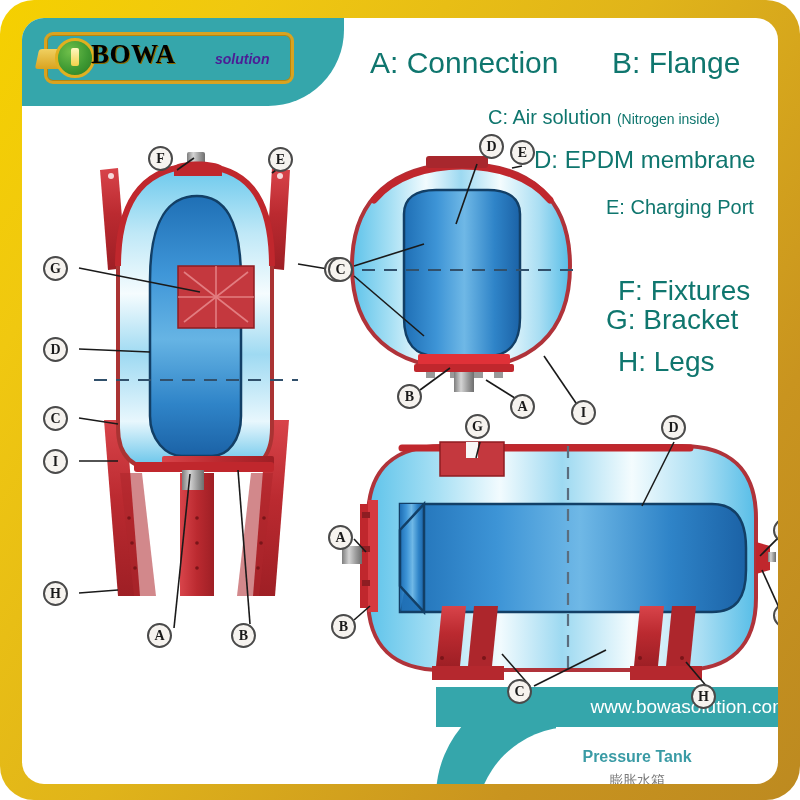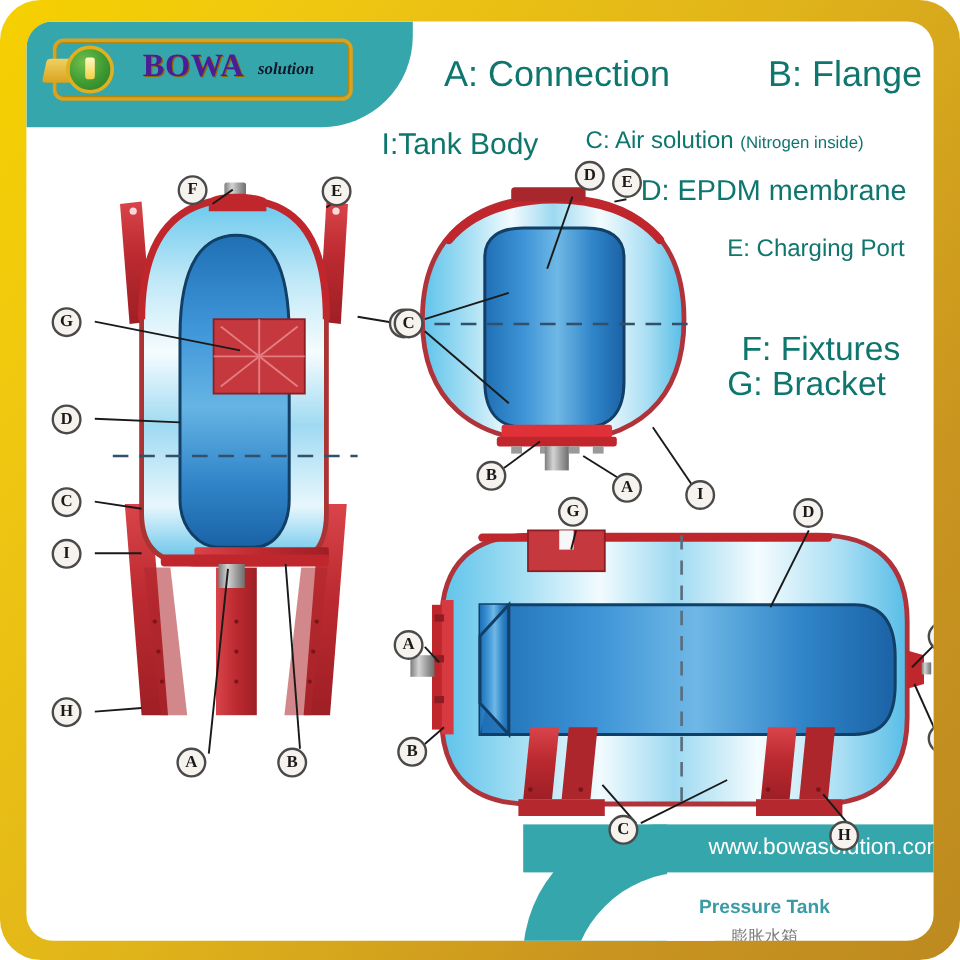--- a/index.html
+++ b/index.html
@@ -41,36 +41,36 @@
   .logo-emblem{
     position:absolute;left:8px;top:3px;width:40px;height:40px;border-radius:50%;
     background:radial-gradient(circle at 35% 32%,#6fbf4a 0%,#3f9a33 55%,#2a7a22 100%);
     border:3px solid #e0b020;box-sizing:border-box;
   }
   .logo-emblem::after{
     content:"";position:absolute;left:13px;top:7px;width:8px;height:18px;
     background:linear-gradient(180deg,#fff8c0,#f2d24a);border-radius:2px;
   }
   .logo-text{
-    position:absolute;left:72px;top:4px;
-    font-weight:bold;font-size:27px;color:#4c1d95;
+    position:absolute;left:44px;top:4px;
+    font-weight:bold;font-size:27px;color:#000000;
     letter-spacing:.5px;
     text-shadow:1px 1px 0 #8a6a00;
     font-family:"Liberation Serif","DejaVu Serif",serif;
   }
   .logo-sub{
     position:absolute;left:168px;top:16px;
-    font-size:14px;font-weight:bold;color:#0f172a;font-style:italic;
-    font-family:Liberation Serif, serif;
+    font-size:14px;font-weight:bold;color:#4c1d95;font-style:italic;
+    font-family:Liberation Sans, sans-serif;
   }
 
   
   .legend{position:absolute;color:#0f766e;white-space:nowrap;}
   .lg-a{left:348px;top:28px;font-size:30px;}
-  .lg-b{left:590px;top:28px;font-size:30px;margin-left:28px;}
+  .lg-b{left:590px;top:28px;font-size:30px;}
   .lg-i{left:296px;top:88px;font-size:25px;}
   .lg-c{left:466px;top:88px;font-size:20px;}
   .lg-c small{font-size:14px;}
   .lg-d{left:512px;top:128px;font-size:24px;}
   .lg-e{left:584px;top:178px;font-size:20px;}
   .lg-f{left:596px;top:238px;font-size:28px;margin-top:19px;}
   .lg-g{left:584px;top:286px;font-size:28px;}
   .lg-h{left:596px;top:328px;font-size:28px;}
 
   
@@ -321,29 +321,29 @@
       <div class="logo-box">
         <div class="logo-ribbon"></div>
         <div class="logo-emblem"></div>
         <div class="logo-text">BOWA</div>
         <div class="logo-sub">solution</div>
       </div>
     </div>
 
     <div class="legend lg-a">A: Connection</div>
     <div class="legend lg-b">B: Flange</div>
-    <div class="legend lg-i">I:Tank Body</div>
     <div class="legend lg-c">
       <span>C: Air solution</span>
       <small>(Nitrogen inside)</small>
     </div>
     <div class="legend lg-d">D: EPDM membrane</div>
     <div class="legend lg-e">E: Charging Port</div>
     <div class="legend lg-f">F: Fixtures</div>
     <div class="legend lg-g">G: Bracket</div>
+    <div class="legend lg-h">H: Legs</div>
 
     <div id="callout-layer">
         <div class="cal" style="left: 126px; top: 128px;">F</div>
         <div class="cal" style="left: 246px; top: 129px;">E</div>
         <div class="cal" style="left: 21px; top: 238px;">G</div>
         <div class="cal" style="left: 21px; top: 319px;">D</div>
         <div class="cal" style="left: 21px; top: 388px;">C</div>
         <div class="cal" style="left: 21px; top: 431px;">I</div>
         <div class="cal" style="left: 21px; top: 563px;">H</div>
         <div class="cal" style="left: 125px; top: 605px;">A</div>

